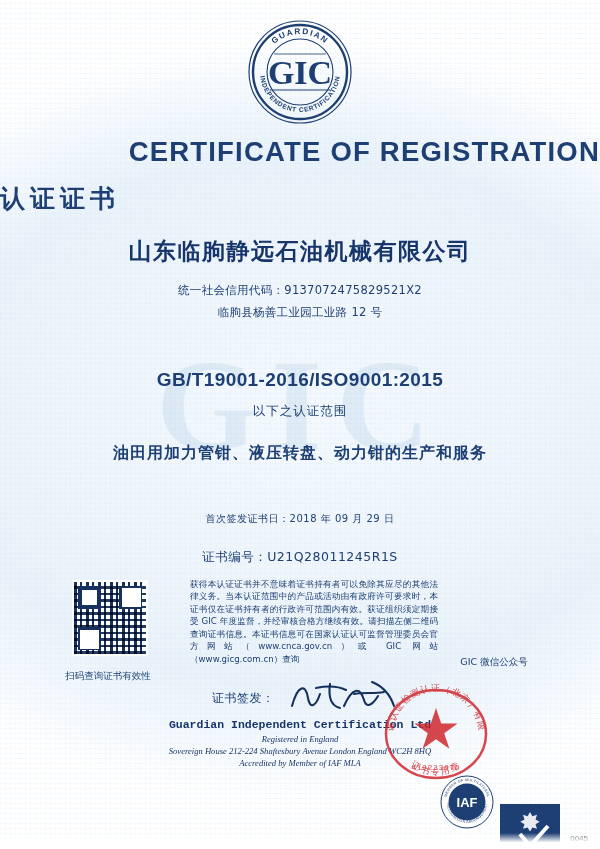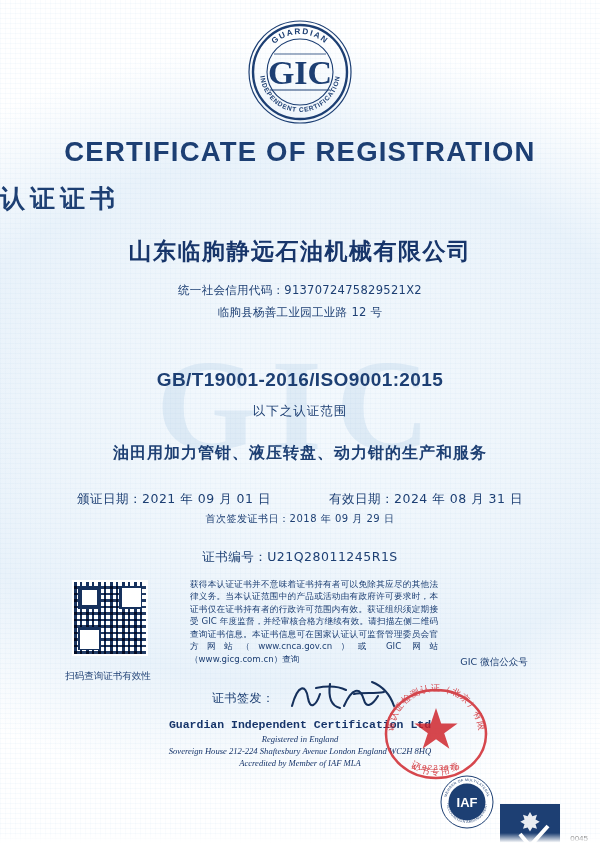--- a/index.html
+++ b/index.html
@@ -56,21 +56,21 @@
     width: 108px;
     height: 108px;
   }
   .logo-wrap svg { display: block; }
 
   
   .title-en {
     position: absolute;
     top: 136px;
     width: 100%;
-    text-align: center;
+    text-align: right;
     font-family: "Liberation Sans", sans-serif;
     font-size: 27.5px;
     font-weight: bold;
     letter-spacing: 1.2px;
     color: #1d3f73;
   }
   .title-cn {
     position: absolute;
     top: 182px;
     width: 100%;
@@ -311,28 +311,20 @@
   <div class="title-cn">认证证书</div>
 
   <div class="company">山东临朐静远石油机械有限公司</div>
   <div class="line credit-code">统一社会信用代码：9137072475829521X2</div>
   <div class="line address">临朐县杨善工业园工业路 12 号</div>
 
   <div class="line standard">GB/T19001-2016/ISO9001:2015</div>
   <div class="line scope-label">以下之认证范围</div>
   <div class="line scope-text">油田用加力管钳、液压转盘、动力钳的生产和服务</div>
 
-  <div class="dates-row">
-    <div>
-      <span>颁证日期：</span><span>2021 年 09 月 01 日</span>
-    </div>
-    <div>
-      <span>有效日期：</span><span>2024 年 08 月 31 日</span>
-    </div>
-  </div>
 
   <div class="line first-issue">
     <span>首次签发证书日：</span><span>2018 年 09 月 29 日</span>
   </div>
 
   <div class="line cert-no">
     <span>证书编号：</span><span>U21Q28011245R1S</span>
   </div>
 
   <div class="qr qr-left">

